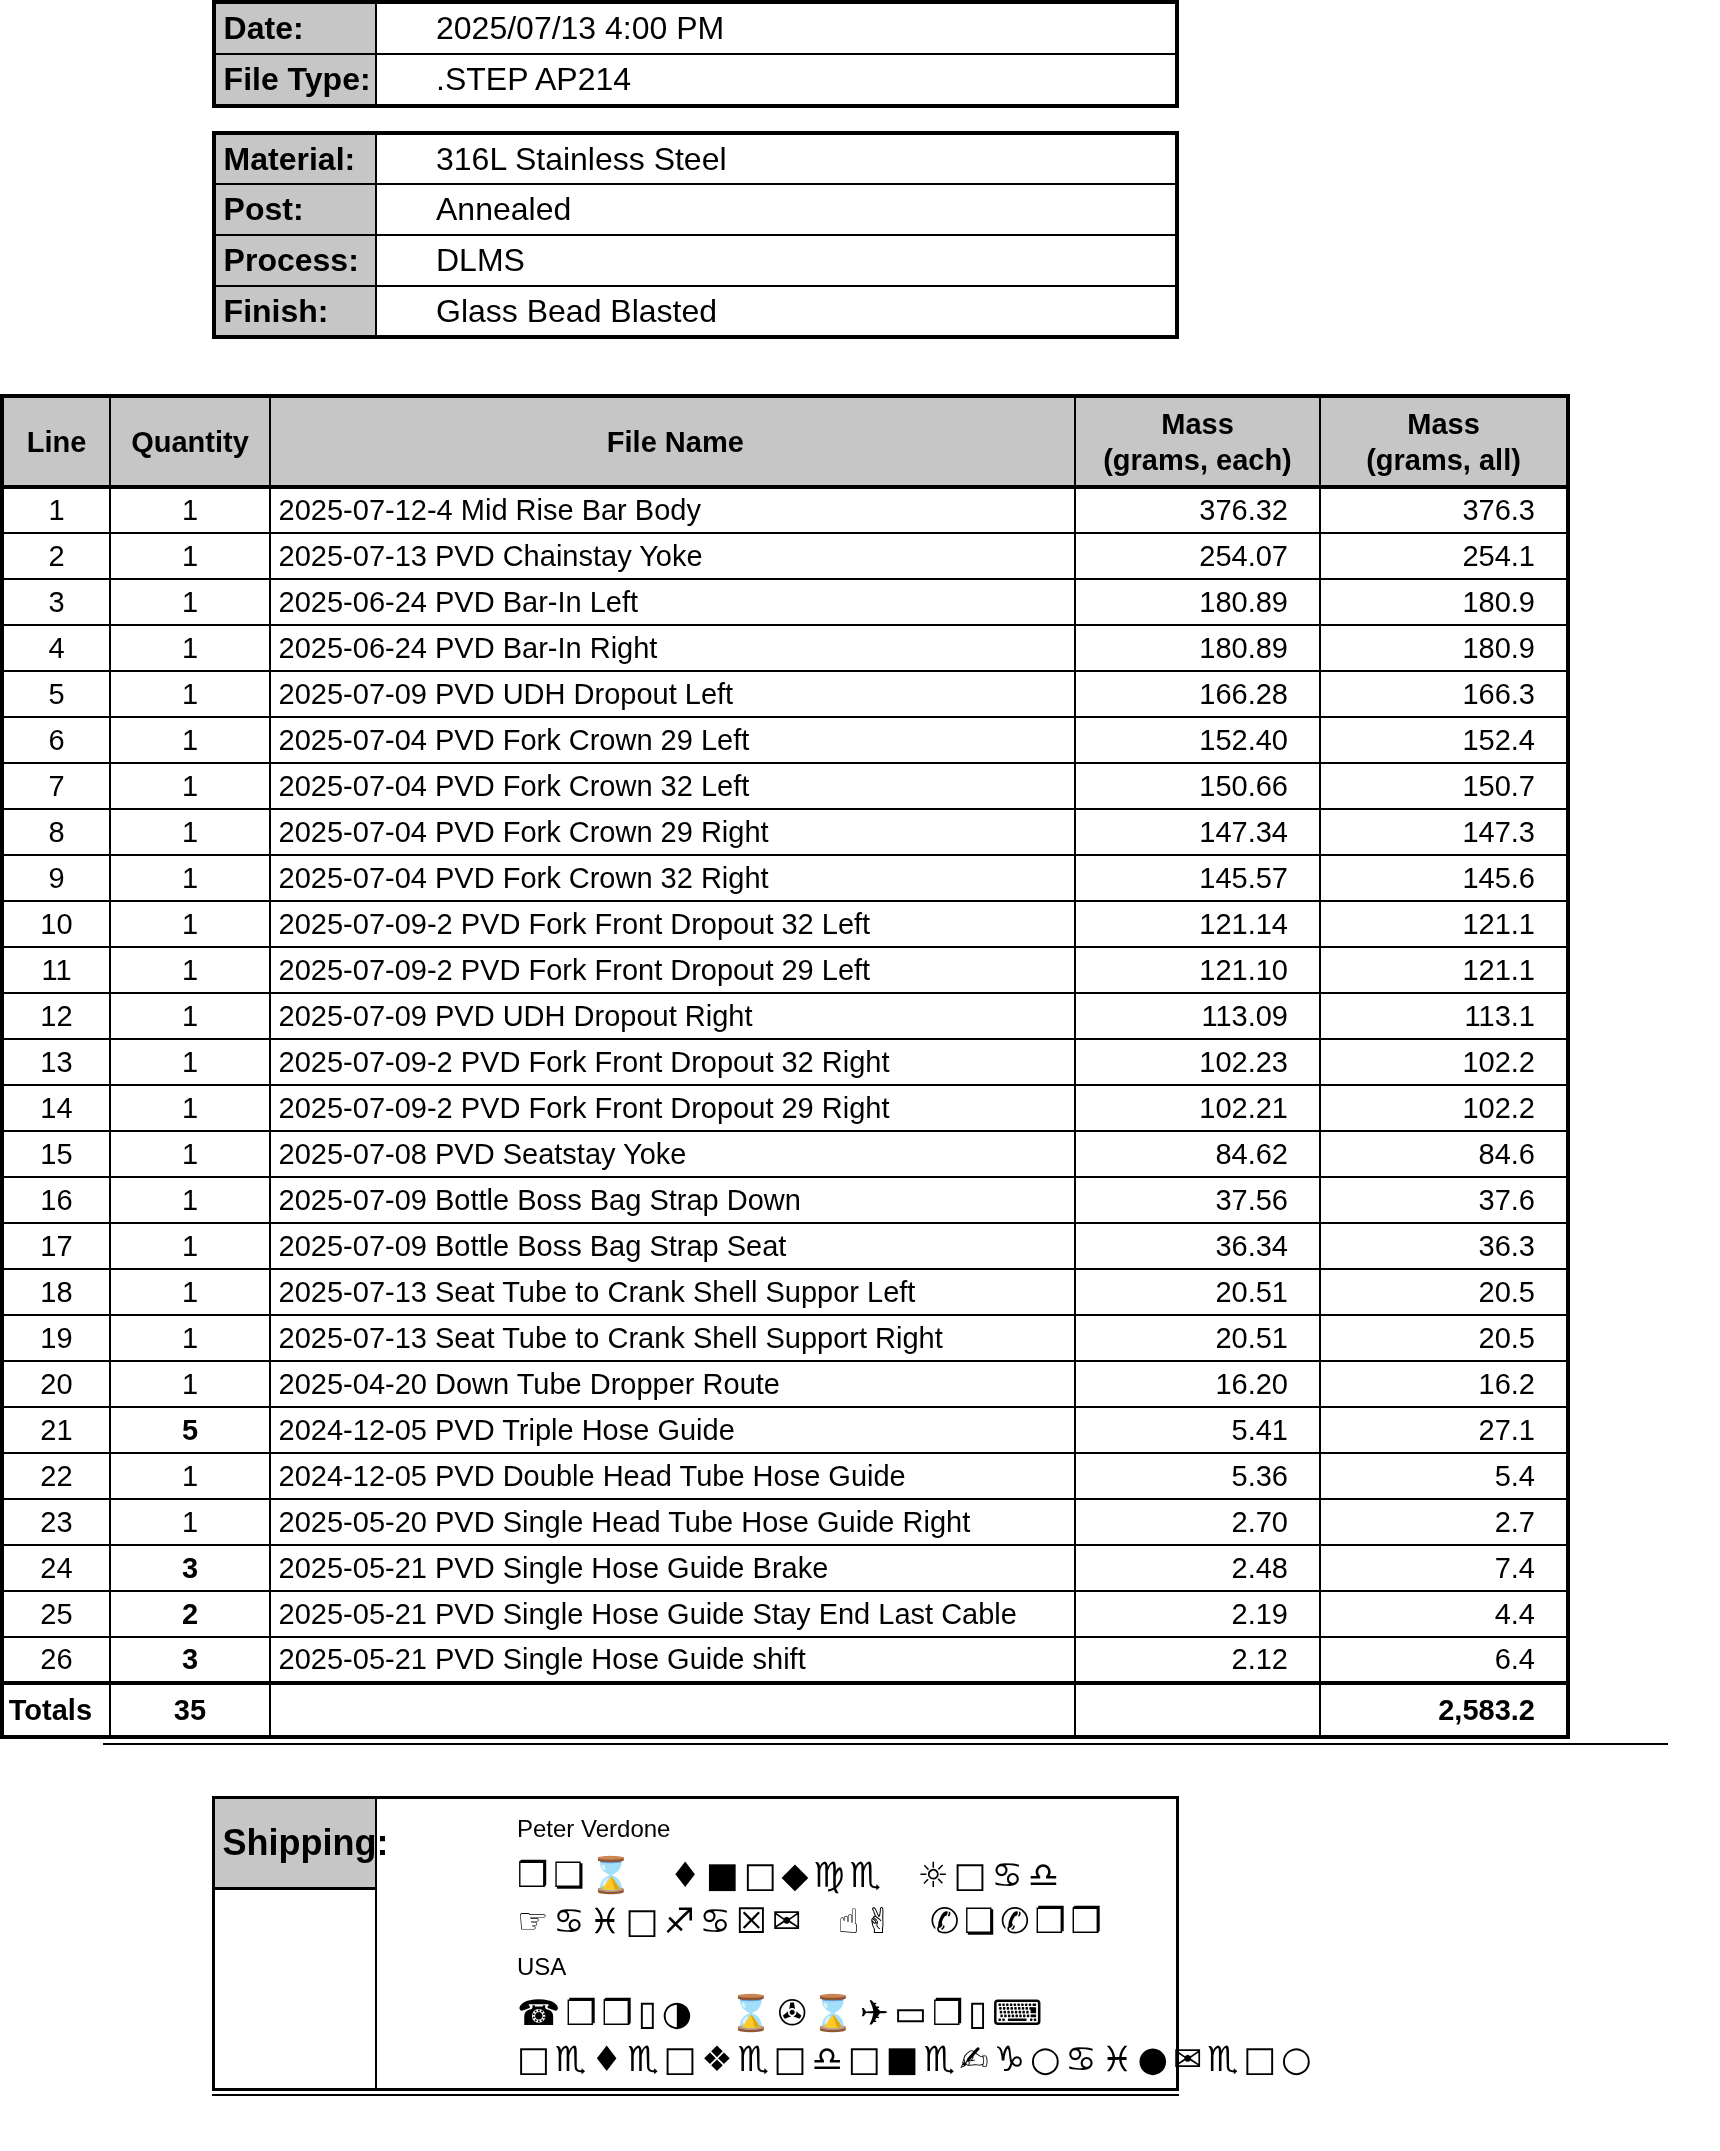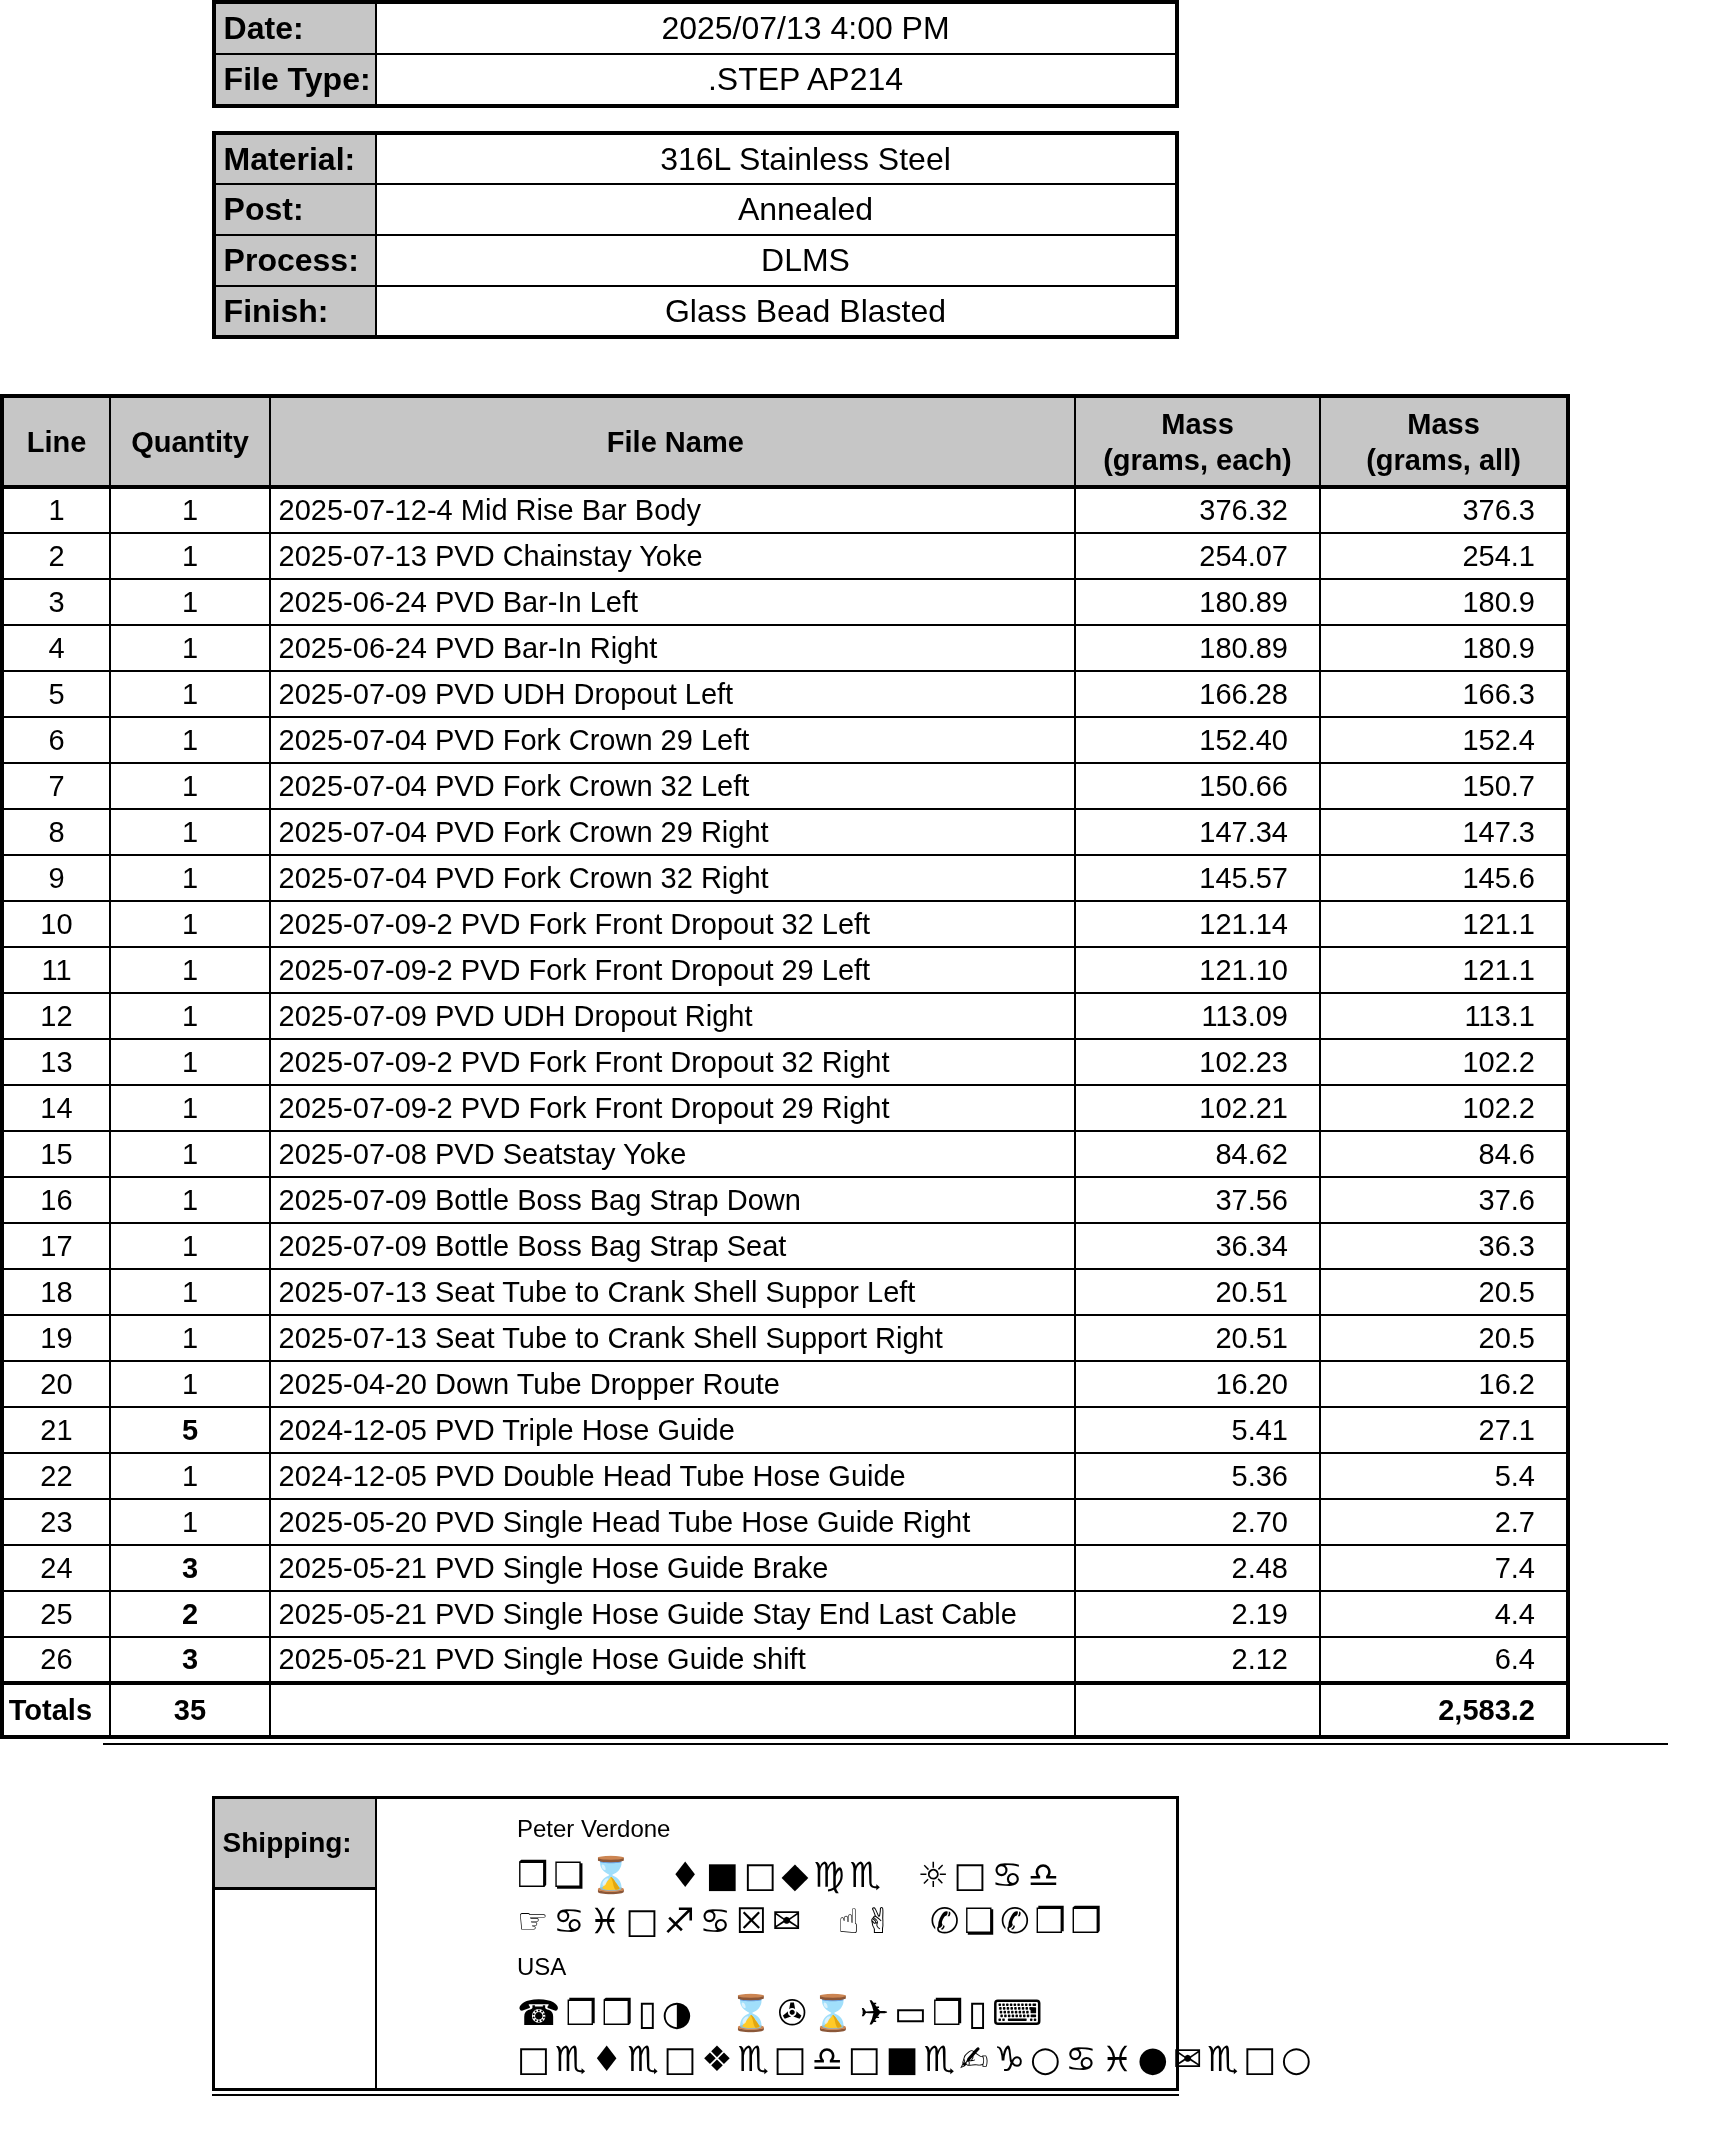--- a/index.html
+++ b/index.html
@@ -15,21 +15,21 @@
 
   table { border-collapse: collapse; table-layout: fixed; }
 
   
   .kv { border: 4.8px solid #000; margin-left: 212px; width: 967px; }
   .kv td { border: 2.9px solid #000; font-size: 32px; }
   .kv td.lbl {
     width: 162px; background: #c6c6c6; font-weight: bold;
     padding-left: 7.6px; white-space: nowrap;
   }
-  .kv td.val { padding-left: 59px; white-space: nowrap; overflow: hidden; text-align: center; }
+  .kv td.val { padding-left: 59px; white-space: nowrap; overflow: hidden; }
   .t1 { margin-top: 0; }
   .t1 td { height: 52px; }
   .t2 { margin-top: 23px; }
   .t2 td { height: 51px; }
 
   
   .parts { border: 4.8px solid #000; margin-top: 55px; width: 1565px; }
   .parts th, .parts td { border: 2.9px solid #000; font-size: 29px; }
   .parts thead th {
     background: #c6c6c6; font-weight: bold; height: 91px;
@@ -53,21 +53,21 @@
   
   .ship {
     margin-left: 212px; margin-top: 51px;
     width: 967px; height: 295px;
     border: 3.8px solid #000;
     display: flex;
   }
   .ship-l { width: 162px; border-right: 2.9px solid #000; flex: none; }
   .ship-lbl {
     height: 91px; background: #c6c6c6; border-bottom: 3.8px solid #000;
-    font-weight: bold; font-size: 28px; line-height: 87px;
+    font-weight: bold; font-size: 36px; line-height: 87px;
     padding-left: 7.6px; white-space: nowrap;
   }
   .ship-r { flex: 1 1 auto; padding: 7.6px 0 0 140px; overflow: visible; }
   .ship-r > div { height: 46px; line-height: 46px; }
   .ship-text { font-size: 24px; }
   .ship-glyphs {
     font-family: "DejaVu Sans", sans-serif;
     font-size: 35px; letter-spacing: 4.8px; white-space: pre;
   }
   .ship-overflow { white-space: pre; width: max-content; }

